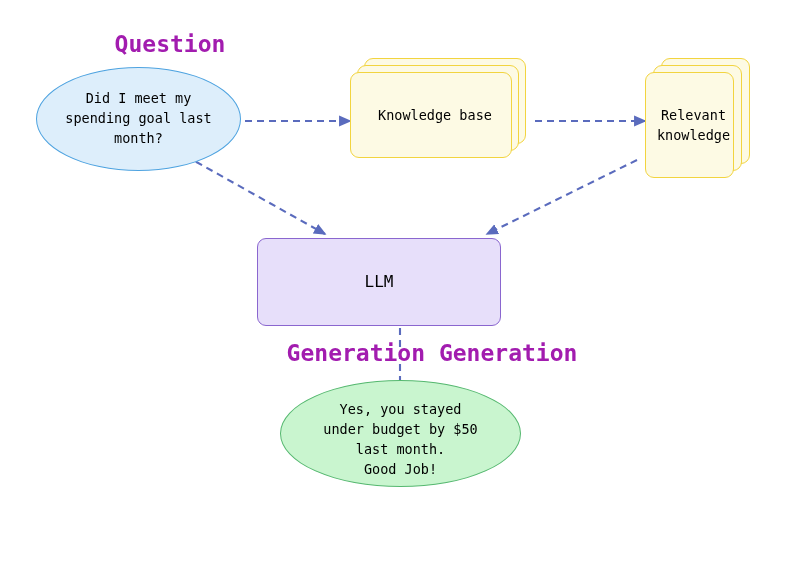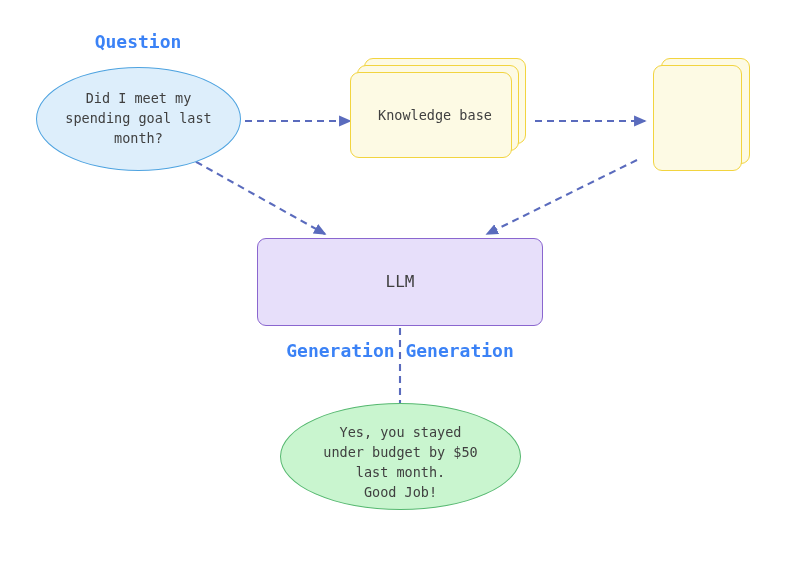--- a/index.html
+++ b/index.html
@@ -28,26 +28,27 @@
     top: 0;
     width: 800px;
     height: 575px;
     pointer-events: none;
   }
 
   
   .caption {
     position: absolute;
     font-family: "DejaVu Sans Mono", "Liberation Mono", monospace;
-    font-size: 18px;
+    font-size: 23px;
     font-weight: 700;
     letter-spacing: 0px;
-    color: #3b82f6;
+    color: #a21caf;
     white-space: nowrap;
     text-align: center;
+    margin-left: 32px;
   }
   #caption-question { left: 0; top: 31px; width: 276px; }
   #caption-augmented { left: 150px; top: 340px; width: 500px; }
   #caption-answer    { left: 150px; top: 526px; width: 500px; }
 
   
   .ellipse {
     position: absolute;
     border-radius: 50%;
     display: flex;
@@ -55,46 +56,46 @@
     justify-content: center;
     box-sizing: border-box;
   }
   .ellipse .node-text,
   .card .node-text,
   .rect .node-text {
     font-family: "DejaVu Sans Mono", "Liberation Mono", monospace;
     font-size: 13.5px;
     line-height: 20px;
     text-align: center;
-    color: #404040;
+    color: #000000;
     white-space: pre-line;
     letter-spacing: 0px;
   }
 
   #node-question {
     left: 36px; top: 67px;
     width: 205px; height: 104px;
     background: #ddeefb;
     border: 1.6px solid #4ea3e0;
   }
   #node-question .node-text { transform: translateY(-1px); }
 
   #node-answer {
-    left: 280px; top: 403px;
+    left: 280px; top: 380px;
     width: 241px; height: 107px;
     background: #c9f5cf;
     border: 1.6px solid #56b870;
   }
   #node-answer .node-text { transform: translateY(5px); }
 
   
   #node-llm {
     position: absolute;
     left: 257px; top: 238px;
-    width: 286px; height: 88px;
+    width: 244px; height: 88px;
     background: #e7dffa;
     border: 1.6px solid #8a66cf;
     border-radius: 9px;
     box-sizing: border-box;
     display: flex;
     align-items: center;
     justify-content: center;
   }
   #node-llm .node-text { font-size: 16px; }
 
@@ -159,20 +160,24 @@
     <div class="card c3"></div>
     <div class="card c2"></div>
     <div class="card c1">
       <div class="node-text">Knowledge base</div>
     </div>
   </div>
 
   <div class="card-stack" id="stack-relevant-knowledge">
     <div class="card c3"></div>
     <div class="card c2"></div>
+    <div class="card c1">
+      <div class="node-text">Relevant
+knowledge</div>
+    </div>
   </div>
 
   <div id="node-llm" class="rect">
     <div class="node-text">LLM</div>
   </div>
 
   <div class="caption" id="caption-augmented">Generation Generation</div>
 
   <div class="ellipse" id="node-answer">
     <div class="node-text">Yes, you stayed

